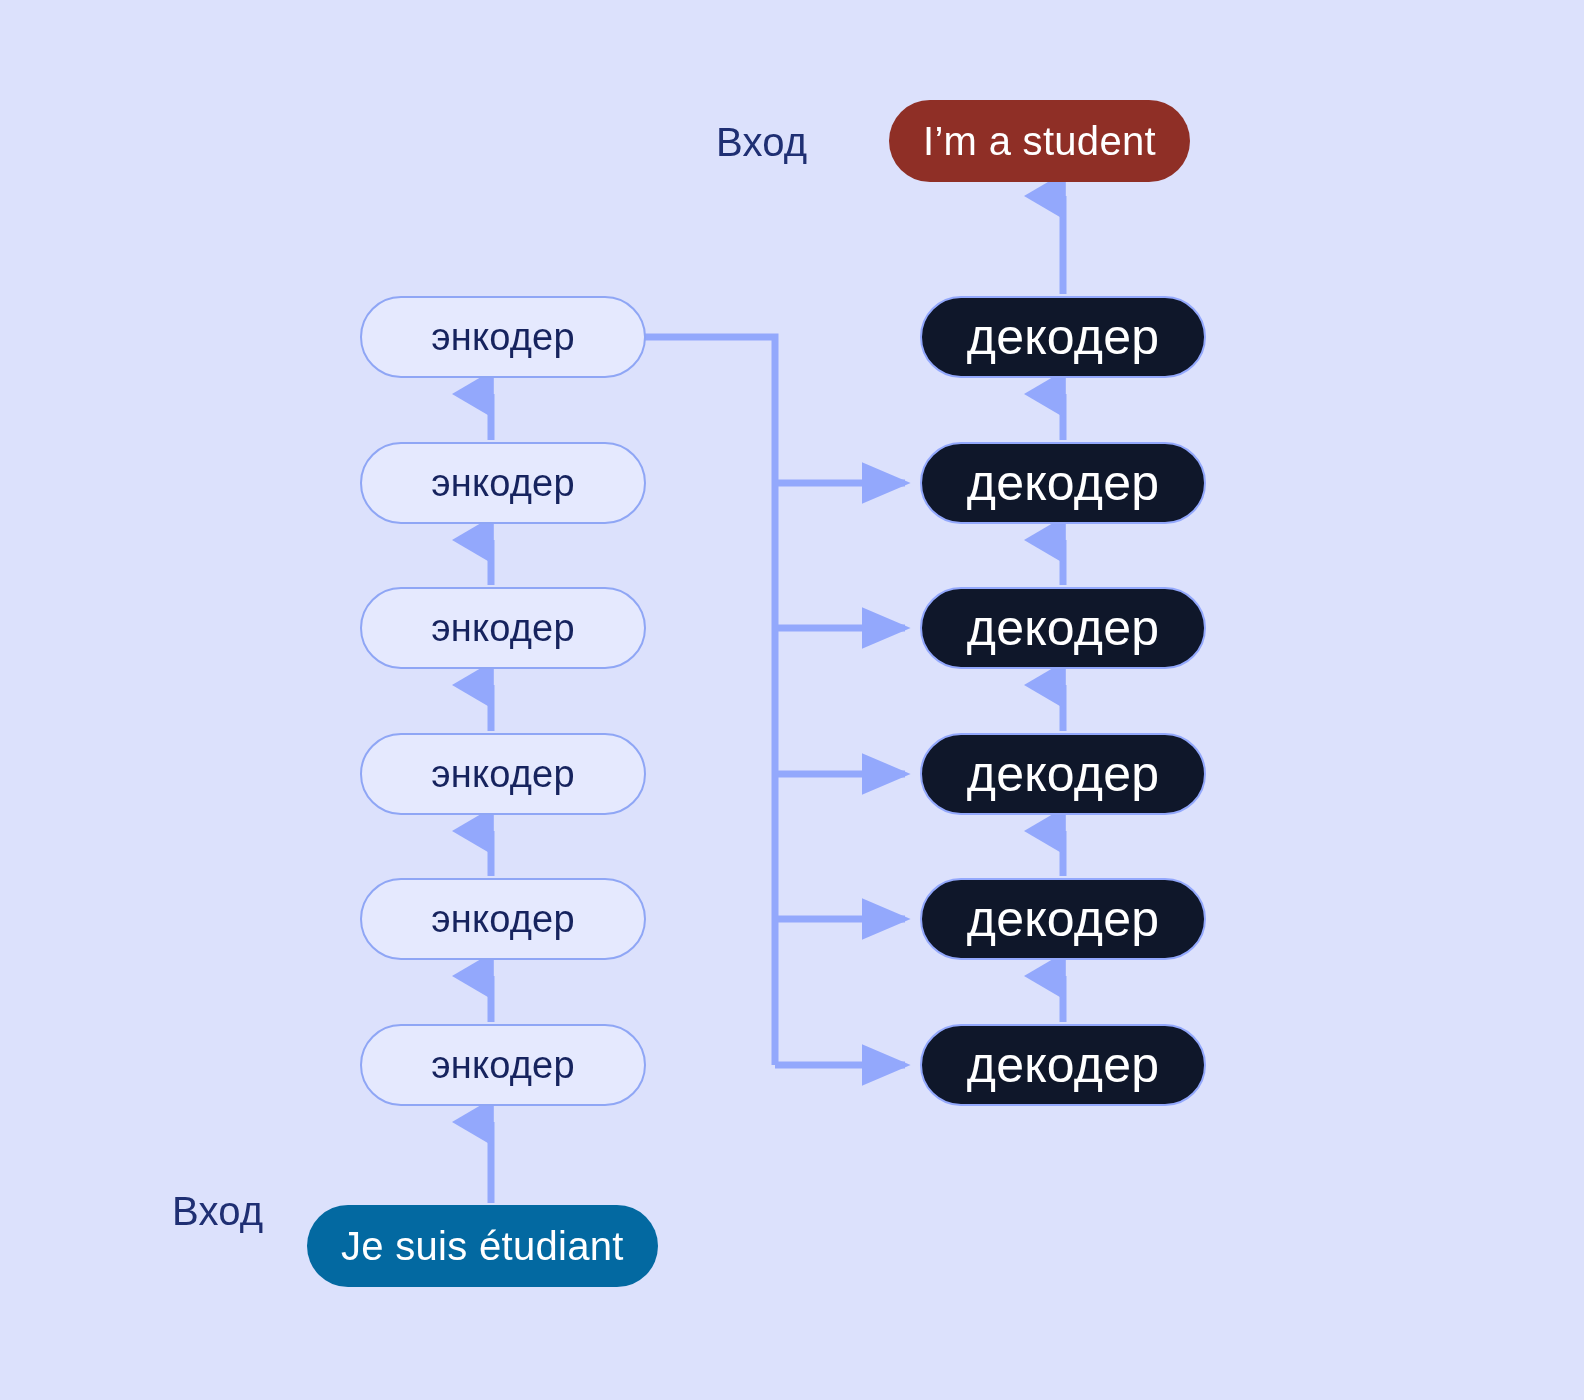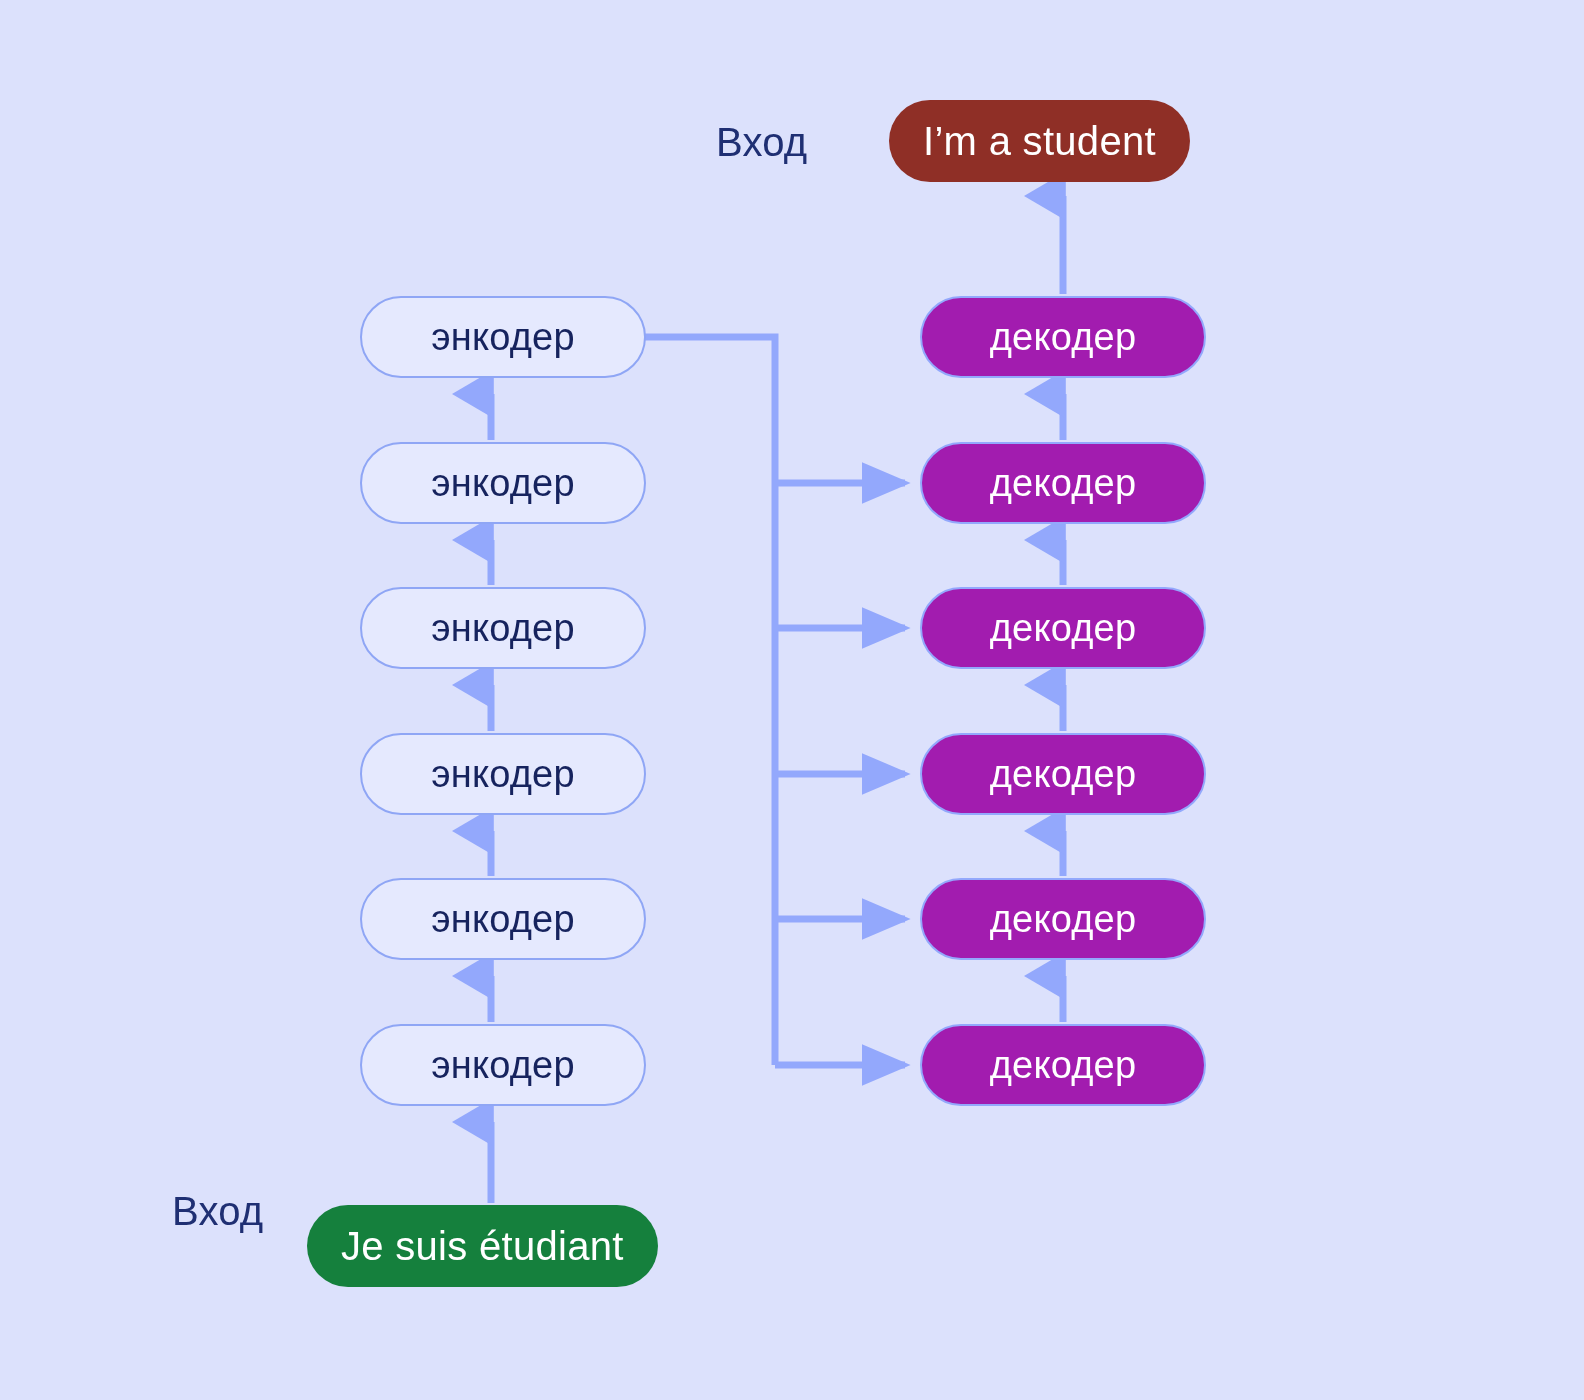--- a/index.html
+++ b/index.html
@@ -46,35 +46,35 @@
     background: #e5e9fe;
     border: 2px solid #8fa6f5;
     color: #16235e;
     font-size: 38px;
     letter-spacing: 0.2px;
   }
 
   .decoder-box {
     width: 286px;
     height: 82px;
-    background: #a21caf;
+    background: #0f172a;
     border: 2px solid #93a8fc;
     color: #ffffff;
-    font-size: 38px;
+    font-size: 50px;
     letter-spacing: 0.2px;
   }
 
   .io-box {
     height: 82px;
     padding: 0 34px;
     font-size: 40px;
     color: #ffffff;
     letter-spacing: 0.3px;
   }
-  .io-box.input-box  { background: #15803d; }
+  .io-box.input-box  { background: #0369a1; }
   .io-box.output-box { background: #8f2f26; }
 
   .io-label {
     position: absolute;
     font-size: 40px;
     color: #1f2f73;
     letter-spacing: 0.2px;
     white-space: nowrap;
   }
 

